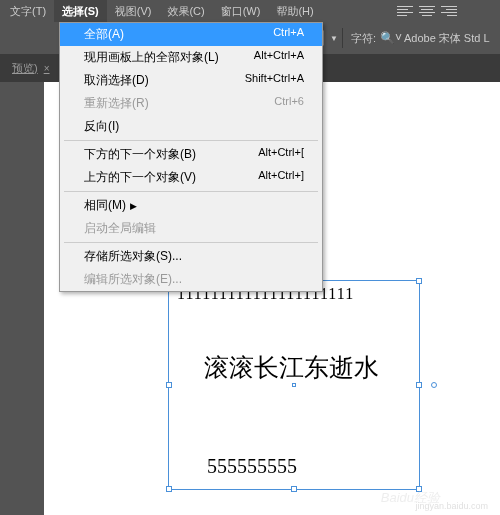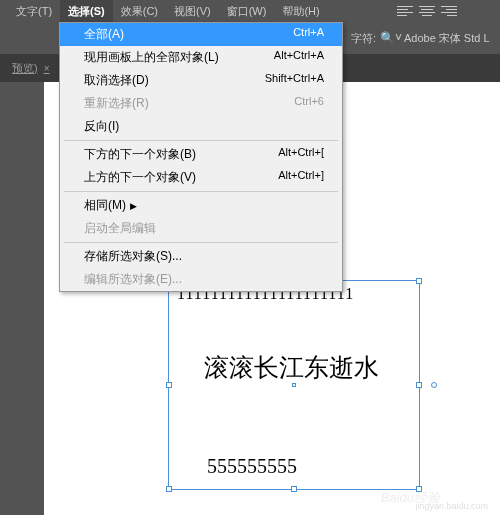--- a/index.html
+++ b/index.html
@@ -1,31 +1,31 @@
 <!DOCTYPE html>
 <html><head>
 <meta charset="utf-8">
 <style>
 * { margin: 0; padding: 0; box-sizing: border-box; font-family: "Microsoft YaHei", sans-serif; }
 body { width: 500px; height: 515px; background: #fff; overflow: hidden; position: relative; }
-.menubar { background: #535353; height: 22px; display: flex; align-items: center; color: #ccc; font-size: 11px; padding-left: 8px; }
+.menubar { background: #535353; height: 22px; display: flex; align-items: center; color: #ccc; font-size: 11px; padding-left: 2px; }
 .menubar-item { padding: 0 8px; height: 22px; line-height: 22px; }
 .menubar-item.active { background: #454545; color: #fff; font-weight: bold; }
 .toolbar { background: #535353; height: 32px; display: flex; align-items: center; color: #ccc; font-size: 11px; padding-left: 2px; position: relative; }
 .tool-btn { width: 26px; height: 26px; display: flex; align-items: center; justify-content: center; margin: 0 1px; }
 .sep { width: 1px; height: 20px; background: #3a3a3a; margin: 0 4px; }
 .label { margin: 4px 4px; }
 .combo { display: flex; align-items: center; gap: 2px; }
 .tabbar { background: #3a3a3a; height: 28px; display: flex; align-items: center; color: #999; font-size: 11px; padding-left: 6px; }
 .tab { display: flex; align-items: center; gap: 6px; padding: 0 6px; text-decoration: underline; }
 .tab-close { font-size: 10px; }
 .workarea { position: absolute; left: 0; top: 82px; right: 0; bottom: 0; background: #4a4a4a; }
 .sidebar { position: absolute; left: 0; top: 0; width: 44px; bottom: 0; background: #535353; }
 .canvas-bg { position: absolute; left: 44px; top: 0; right: 0; bottom: 0; background: #fff; }
-.dropdown { position: absolute; left: 59px; top: 22px; width: 284px; background: #f0f0f0; border: 1px solid #999; box-shadow: 2px 2px 4px rgba(0,0,0,.3); z-index: 100; }
+.dropdown { position: absolute; left: 59px; top: 22px; width: 264px; background: #f0f0f0; border: 1px solid #999; box-shadow: 2px 2px 4px rgba(0,0,0,.3); z-index: 100; }
 .dd-item { display: flex; justify-content: space-between; padding: 3px 18px 3px 24px; font-size: 12px; color: #000; }
 .dd-item.highlight { background: #3399ff; color: #fff; }
 .dd-item.disabled { color: #999; }
 .dd-sep { height: 1px; background: #ccc; margin: 2px 4px; }
 .dd-shortcut { color: inherit; font-size: 11px; }
 .arrow { font-size: 9px; margin-left: 4px; }
 .artwork { position: absolute; left: 168px; top: 280px; width: 252px; height: 210px; border: 1px solid #4a90d9; }
 .artwork .txt { position: absolute; font-family: serif; color: #000; }
 .txt1 { top: 4px; left: 8px; font-size: 16px; letter-spacing: 1px; white-space: nowrap; }
 .txt2 { top: 70px; left: 35px; font-size: 25px; }
@@ -41,22 +41,22 @@
 .watermark { position: absolute; right: 60px; bottom: 8px; color: #ddd; font-size: 13px; opacity: .5; font-style: italic; }
 .url { position: absolute; right: 12px; bottom: 4px; color: #ccc; font-size: 9px; opacity: .6; }
 .search-icon { color: #ccc; font-size: 12px; }
 </style>
 </head>
 <body>
 
 <div class="menubar">
   <div class="menubar-item">文字(T)</div>
   <div class="menubar-item active">选择(S)</div>
+  <div class="menubar-item">视图(V)</div>
   <div class="menubar-item">效果(C)</div>
-  <div class="menubar-item">视图(V)</div>
   <div class="menubar-item">窗口(W)</div>
   <div class="menubar-item">帮助(H)</div>
   <div style="flex:1"></div>
   <div class="paragraph-btn">
       <div class="pline" style="width:100%"></div>
       <div class="pline" style="width:70%"></div>
       <div class="pline" style="width:100%"></div>
       <div class="pline" style="width:60%"></div>
     </div>
   <div class="paragraph-btn">

